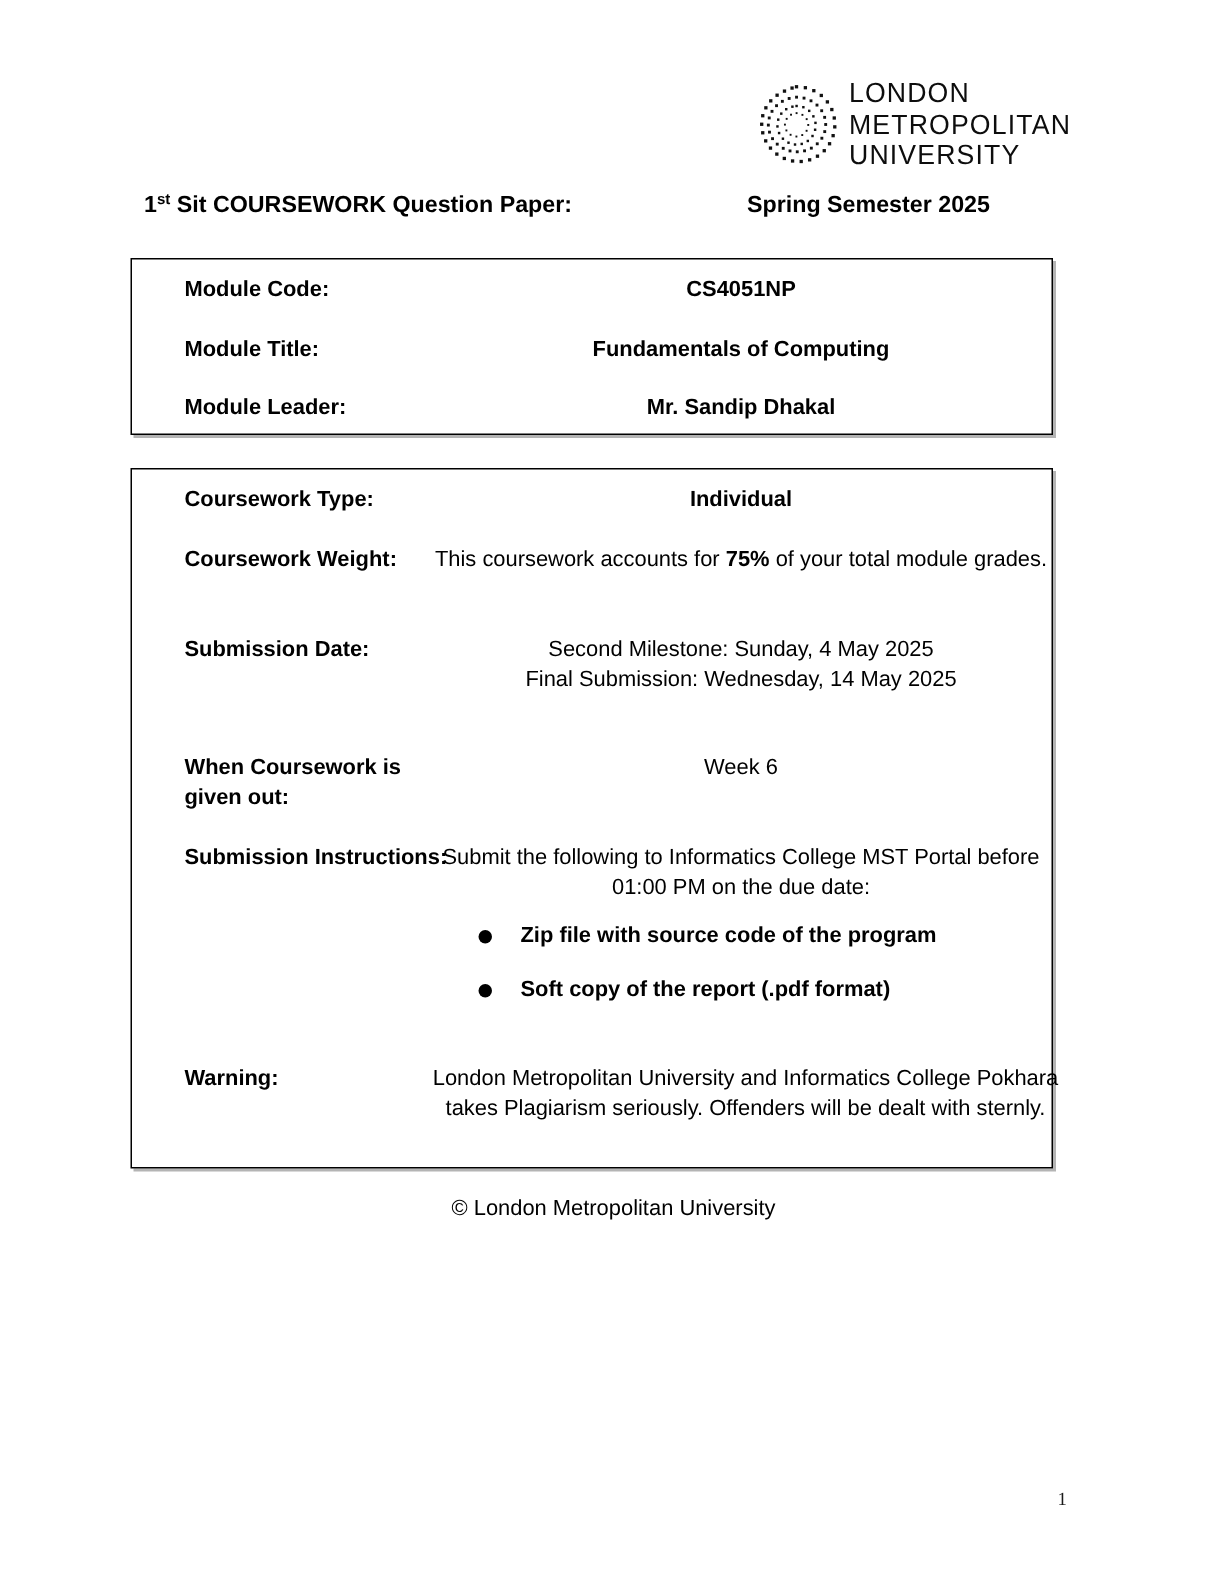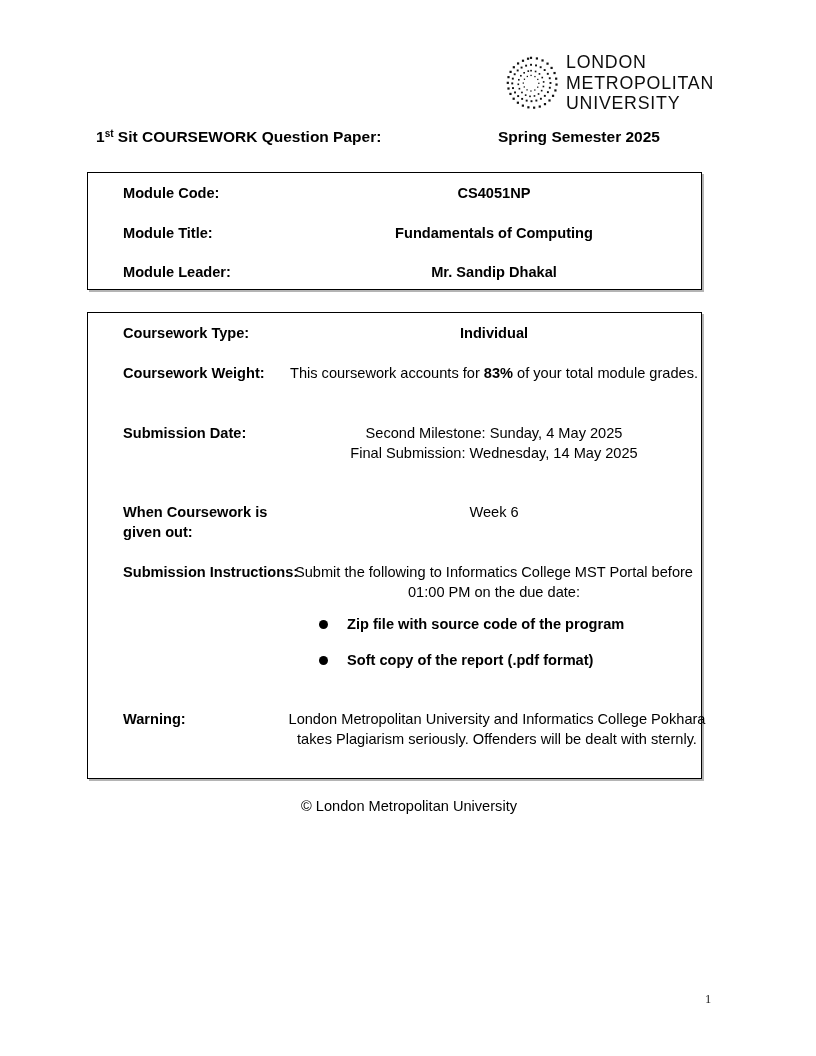--- a/index.html
+++ b/index.html
@@ -295,21 +295,21 @@
 
 <div class="doc-table" id="table-coursework">
 
   <div class="trow" style="top:10px;">
     <div class="tlabel">Coursework Type:</div>
     <div class="tvalue bold">Individual</div>
   </div>
 
   <div class="trow" style="top:50px;">
     <div class="tlabel">Coursework Weight:</div>
-    <div class="tvalue"><span>This coursework accounts for </span><b>83%</b><span> of your total module grades.</span></div>
+    <div class="tvalue"><span>This coursework accounts for </span><b>75%</b><span> of your total module grades.</span></div>
   </div>
 
   <div class="trow" style="top:110px;">
     <div class="tlabel">Submission Date:</div>
     <div class="tvalue">
       <span class="ln">Second Milestone: Sunday, 4 May 2025</span>
       <span class="ln">Final Submission: Wednesday, 14 May 2025</span>
     </div>
   </div>
 

